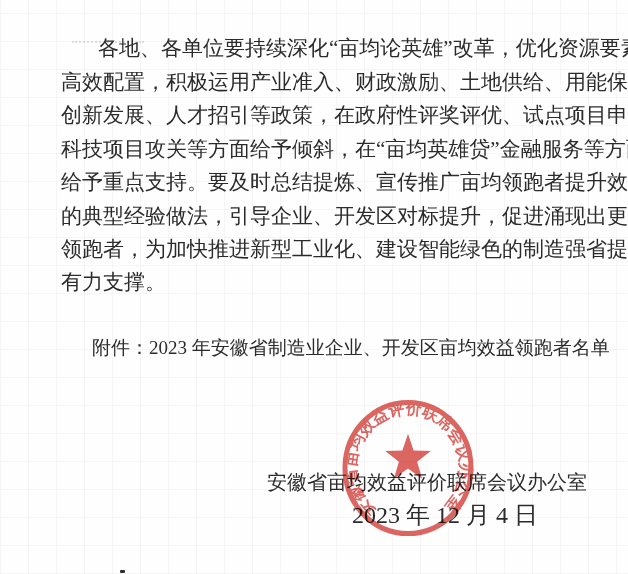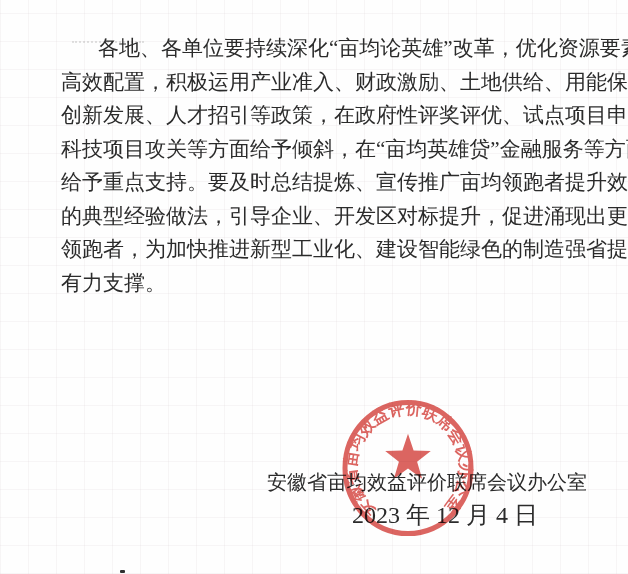--- a/index.html
+++ b/index.html
@@ -18,21 +18,21 @@
     position:absolute;
     left:61px;width:505px;height:26px;
     font-size:21px;line-height:25px;
     text-align:justify;
     text-align-last:justify;
     color:#2b2b2b;
     white-space:nowrap;
     letter-spacing:0;
   }
   .body-line.indent{padding-left:37px;box-sizing:border-box;}
-  .body-line.last{text-align-last:left;}
+  .body-line.last{text-align-last:left;font-family:Liberation Mono, monospace;}
   .attachment-line{
     position:absolute;
     left:92px;top:336px;width:481px;height:26px;
     font-size:19px;line-height:24px;
     text-align:justify;text-align-last:justify;
     white-space:nowrap;color:#2b2b2b;
   }
   .issuer-line{
     position:absolute;
     left:267px;top:471px;width:296px;height:24px;
@@ -75,20 +75,21 @@
 
   <div class="body-line indent" style="top:36px">各地、各单位要持续深化“亩均论英雄”改革，优化资源要素</div>
   <div class="body-line" style="top:70px">高效配置，积极运用产业准入、财政激励、土地供给、用能保障、</div>
   <div class="body-line" style="top:103px">创新发展、人才招引等政策，在政府性评奖评优、试点项目申报、</div>
   <div class="body-line" style="top:137px">科技项目攻关等方面给予倾斜，在“亩均英雄贷”金融服务等方面</div>
   <div class="body-line" style="top:170px">给予重点支持。要及时总结提炼、宣传推广亩均领跑者提升效益</div>
   <div class="body-line" style="top:204px">的典型经验做法，引导企业、开发区对标提升，促进涌现出更多</div>
   <div class="body-line" style="top:237px">领跑者，为加快推进新型工业化、建设智能绿色的制造强省提供</div>
   <div class="body-line last" style="top:271px">有力支撑。</div>
 
+  <div class="attachment-line">附件：2023 年安徽省制造业企业、开发区亩均效益领跑者名单</div>
 
   <div class="issuer-line">安徽省亩均效益评价联席会议办公室</div>
   <div class="date-line">2023 年 12 月 4 日</div>
 
   <svg class="seal" viewBox="0 0 150 150" preserveAspectRatio="none">
     <circle cx="75" cy="75" r="63" fill="none" stroke="#d8504b" stroke-width="5"></circle>
     <polygon points="75,42 80.6,58.2 97.8,58.6 84.1,69 89.1,85.4 75,75.6 60.9,85.4 65.9,69 52.2,58.6 69.4,58.2" fill="#d8504b"></polygon>
     <defs>
       <path id="sealArc" d="M 43,116 A 52,52 0 1 1 107,116" fill="none"></path>
     </defs>

